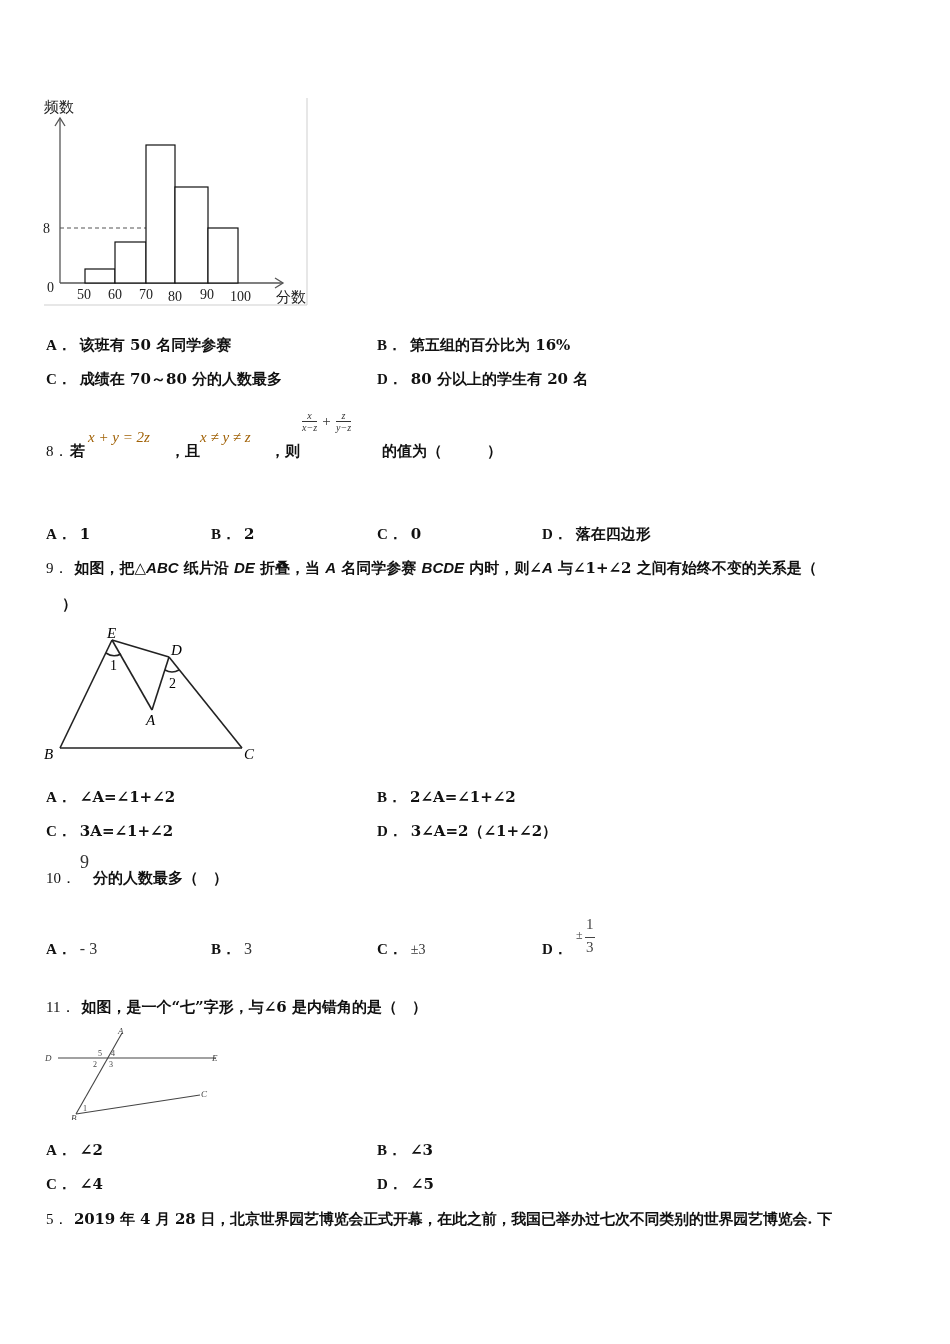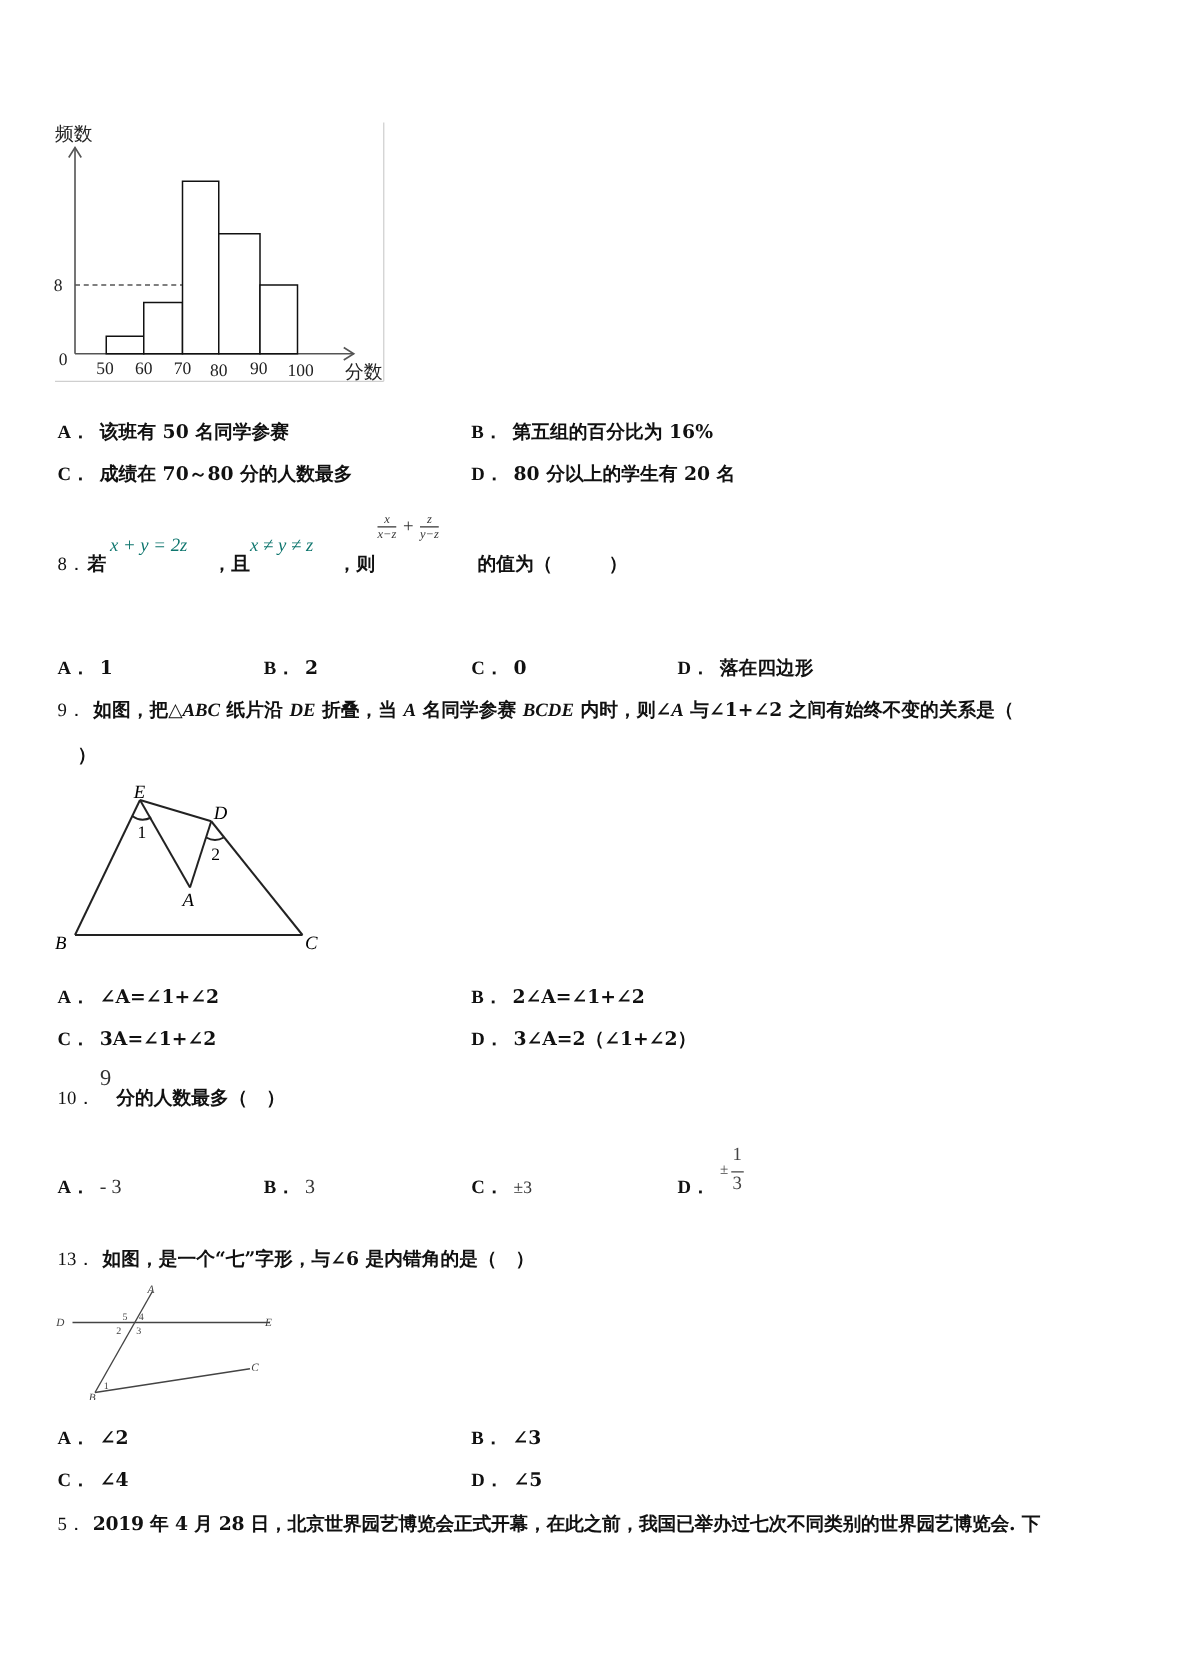--- a/index.html
+++ b/index.html
@@ -3,22 +3,22 @@
 <meta charset="utf-8">
 <style>
   html, body { margin:0; padding:0; background:#ffffff; }
   body { width:950px; height:1344px; position:relative; overflow:hidden;
          font-family:"DejaVu Serif","Liberation Serif",serif; color:#111; }
   .abs { position:absolute; }
   .opt { position:absolute; font-size:15px; font-weight:bold; white-space:nowrap; }
   .opt .lbl { font-family:"Liberation Serif",serif; font-weight:bold; margin-right:8px; }
   .q { position:absolute; font-size:15px; font-weight:bold; white-space:nowrap; }
   .qnum { font-family:"Liberation Serif",serif; font-weight:normal; margin-right:6px; }
-  .ital { font-style:italic; font-family:Liberation Serif, serif; }
-  .math { font-family:"Liberation Serif",serif; font-style:italic; font-weight:normal; color:#0f766e; font-size:15px; }
+  .ital { font-style:italic; font-family:Liberation Sans, sans-serif; }
+  .math { font-family:"Liberation Serif",serif; font-style:italic; font-weight:normal; color:#a16207; font-size:15px; }
   .plain { font-family:"Liberation Serif",serif; font-weight:normal; color:#333; font-size:16px; }
   .frac { display:inline-flex; flex-direction:column; align-items:center; vertical-align:middle; font-size:10px; line-height:11px; font-family:"Liberation Serif",serif; font-style:italic; font-weight:normal; color:#333; }
   .frac .bar { border-top:1px solid #333; width:100%; }
   svg text { font-family:"Liberation Serif",serif; }
 </style>
 </head>
 <body>
 
 <svg class="abs" style="left:0;top:0" width="340" height="320" viewBox="0 0 340 320">
   <line x1="307" y1="98" x2="307" y2="305" stroke="#cfcfcf" stroke-width="1"></line>
@@ -125,21 +125,21 @@
   <span class="lbl">D．</span>
   <span style="position:absolute;left:34px;top:-24px;width:30px;height:44px;font-family:'Liberation Serif',serif;font-weight:normal;color:#444">
     <span style="position:absolute;left:0;top:12px;font-size:12px">±</span>
     <span style="position:absolute;left:10px;top:0;font-size:15px">1</span>
     <span style="position:absolute;left:9px;top:21px;width:10px;border-top:1px solid #444"></span>
     <span style="position:absolute;left:10px;top:23px;font-size:15px">3</span>
   </span>
 </div>
 
 <div class="q" style="left:46px;top:998px">
-  <span class="qnum">13．</span><span>如图，是一个“七”字形，与∠6 是内错角的是（　）</span>
+  <span class="qnum">11．</span><span>如图，是一个“七”字形，与∠6 是内错角的是（　）</span>
 </div>
 
 <svg class="abs" style="left:40px;top:1025px" width="200" height="95" viewBox="0 0 200 95">
   <g stroke="#444" stroke-width="1.1" fill="none">
     <line x1="18" y1="33" x2="176" y2="33"></line>
     <line x1="82" y1="8" x2="36" y2="89"></line>
     <line x1="36" y1="89" x2="160" y2="70"></line>
   </g>
   <g font-size="9" font-style="italic" fill="#444">
     <text x="78" y="9">A</text>

